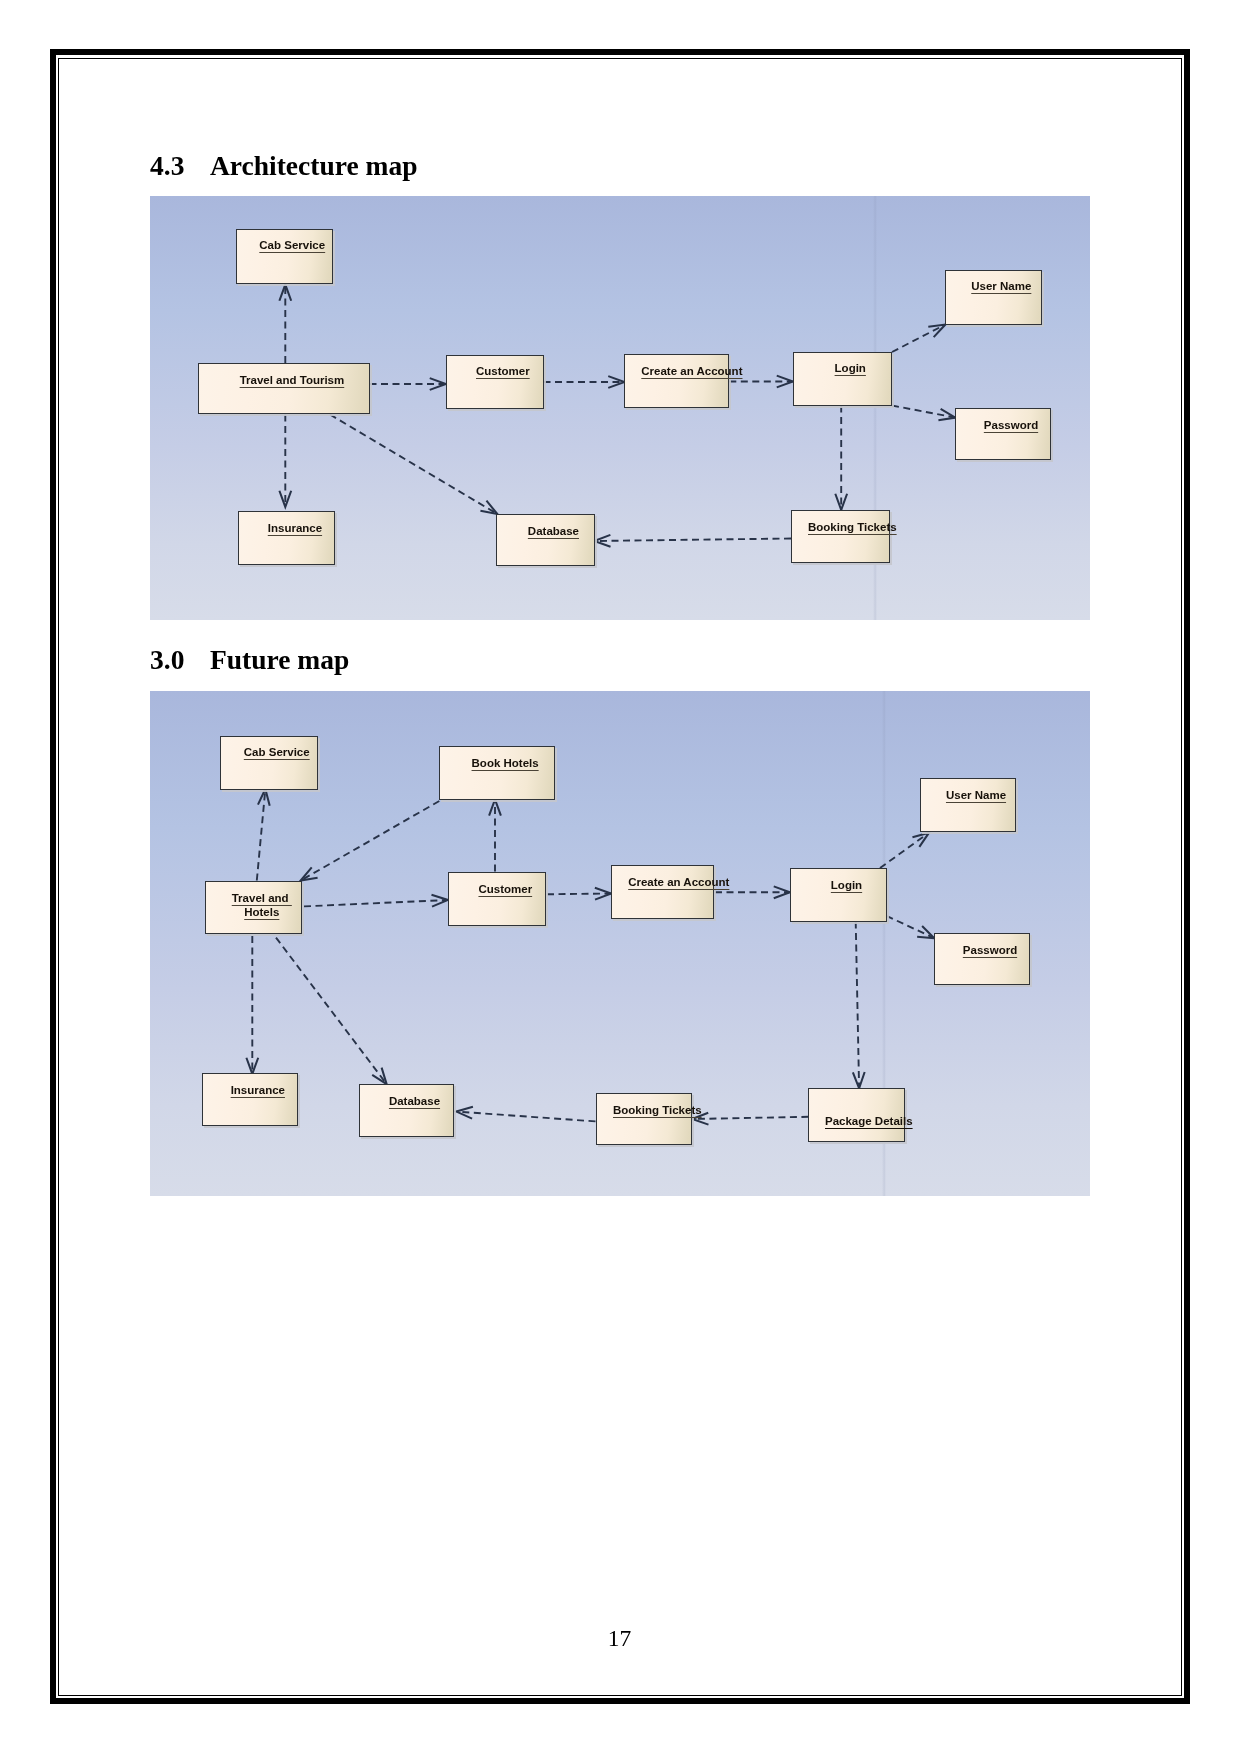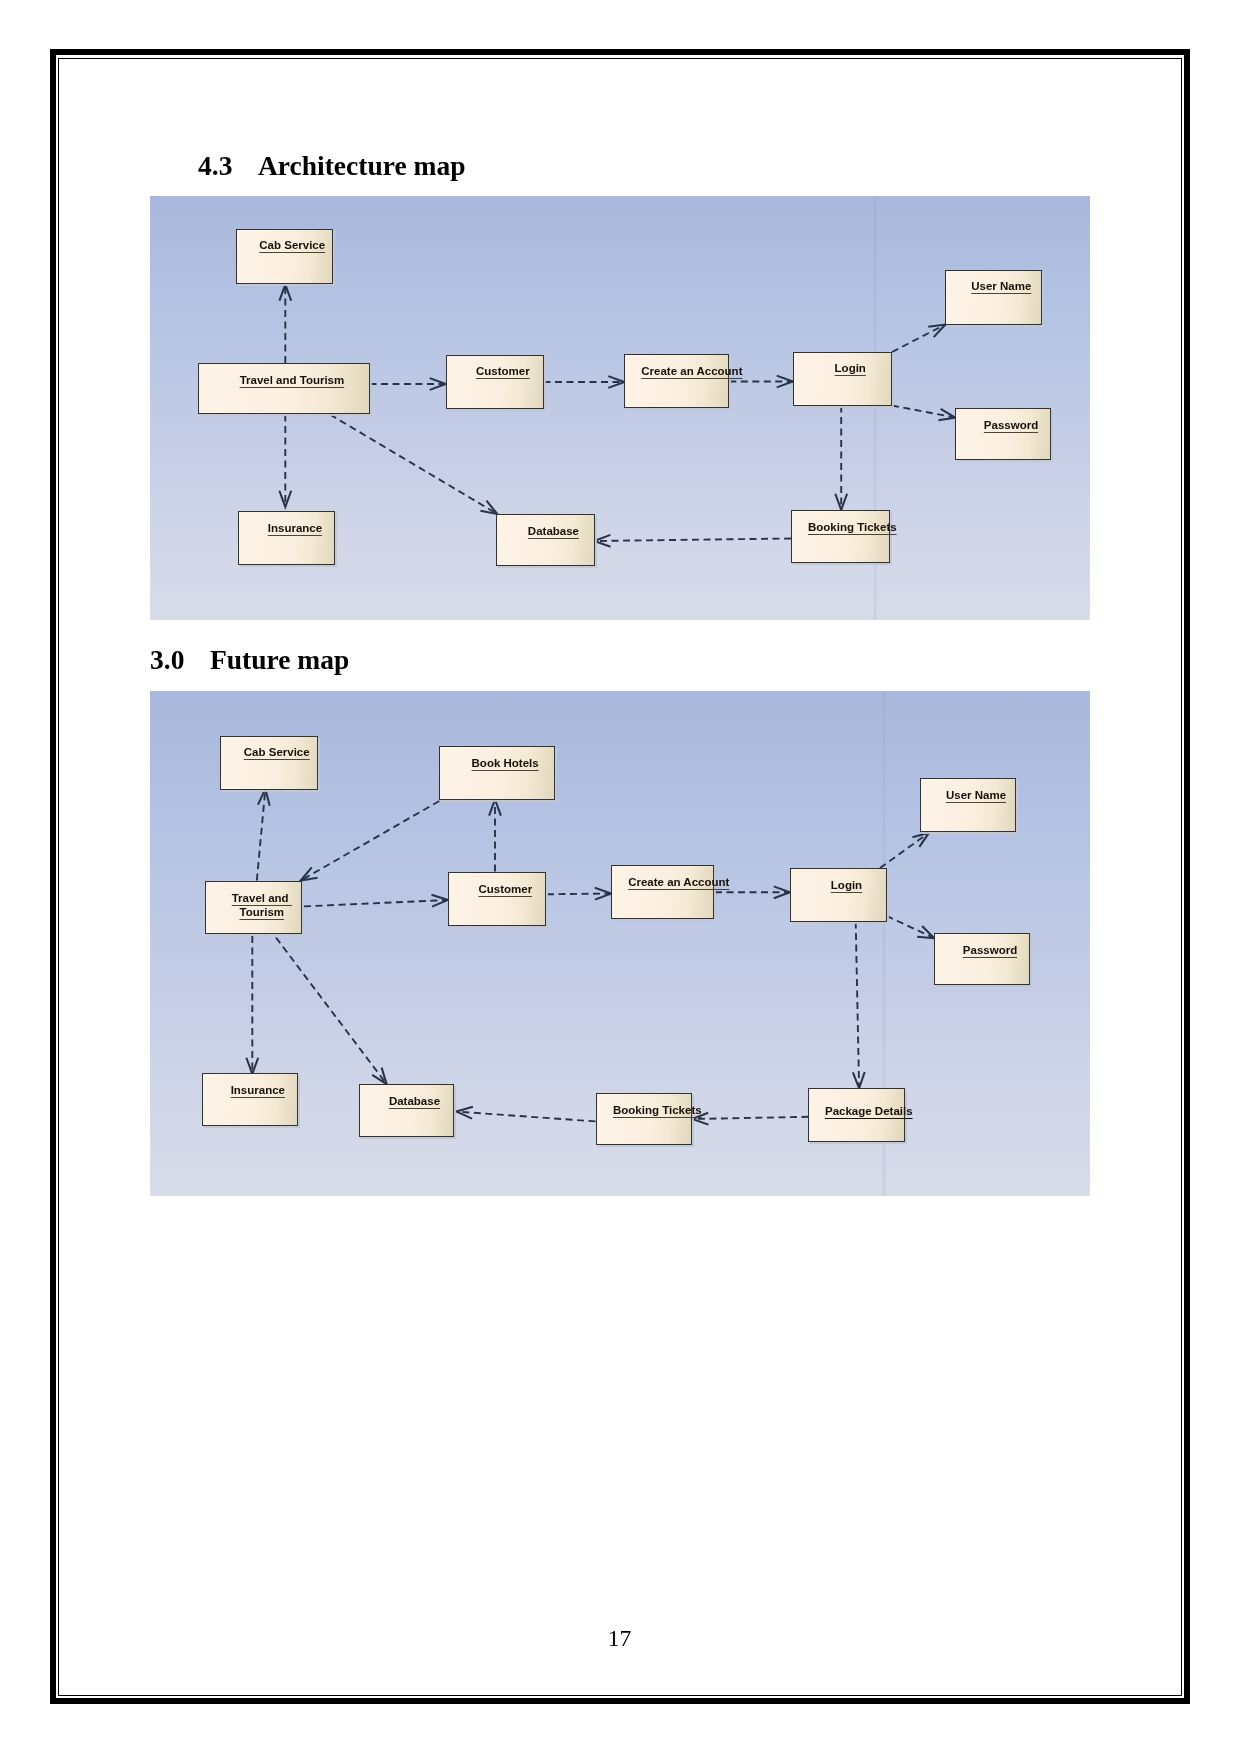--- a/index.html
+++ b/index.html
@@ -32,21 +32,21 @@
   svg.edges path.dash{stroke-dasharray:7 4.5;}
   svg.edges path.head{stroke-width:2.05;stroke-linecap:butt;stroke-linejoin:miter;stroke-miterlimit:10;}
 </style>
 </head>
 <body>
 
 <div class="page">
   <div class="frame-outer"></div>
   <div class="frame-inner"></div>
 
-  <div class="heading" style="left:150px;top:150px;margin-left:48px;"><span class="num">4.3</span><span>Architecture map</span></div>
+  <div class="heading" style="left:150px;top:150px;"><span class="num">4.3</span><span>Architecture map</span></div>
 
   <div class="diagram" id="diagram0" style="left:150px;top:196px;width:940px;height:424px;">
   <div class="foldline" style="left: 725px;"></div>
       <svg class="edges" viewBox="0 0 940 424" preserveAspectRatio="none">
         <g>
           <path class="dash" d="M 135.3 167 L 135.3 89"></path>
           <path class="head" d="M 141.20 104.76 L 135.30 88.60 L 129.40 104.76"></path>
         </g>
         <g>
           <path class="dash" d="M 135.3 218.5 L 135.3 310.5"></path>
@@ -176,21 +176,21 @@
         </g>
       </svg>
       <div class="node" style="left: 70px; top: 44.7px; width: 97.5px; height: 54px;">
         <span class="lbl" style="top: 8.8px;">Cab Service</span>
       </div>
       <div class="node" style="left: 289.1px; top: 55.3px; width: 116px; height: 54px;">
         <span class="lbl" style="top: 8.8px;">Book Hotels</span>
       </div>
       <div class="node" style="left: 55.4px; top: 189.8px; width: 96.8px; height: 53.5px;">
         <span class="lbl" style="top: 8.8px;">Travel and&nbsp;</span>
-        <span class="lbl" style="top: 22.8px;">Tourism</span>
+        <span class="lbl" style="top: 22.8px;">Hotels</span>
       </div>
       <div class="node" style="left: 298.3px; top: 181px; width: 98px; height: 54px;">
         <span class="lbl" style="top: 8.8px;">Customer</span>
       </div>
       <div class="node" style="left: 461.2px; top: 174px; width: 103px; height: 54px;">
         <span class="lbl" style="top: 8.8px;">Create an Account</span>
       </div>
       <div class="node" style="left: 640px; top: 177px; width: 97px; height: 53.5px;">
         <span class="lbl" style="top: 8.8px;">Login</span>
       </div>
@@ -203,18 +203,18 @@
       <div class="node" style="left: 51.9px; top: 382px; width: 95.8px; height: 53.4px;">
         <span class="lbl" style="top: 8.8px;">Insurance</span>
       </div>
       <div class="node" style="left: 209px; top: 393px; width: 95px; height: 53px;">
         <span class="lbl" style="top: 8.8px;">Database</span>
       </div>
       <div class="node" style="left: 446px; top: 402px; width: 96px; height: 52px;">
         <span class="lbl" style="top: 8.8px;">Booking Tickets</span>
       </div>
       <div class="node" style="left: 658px; top: 397px; width: 97px; height: 54px;">
-        <span class="lbl" style="top: 15px; text-decoration: underline;">Package Details</span>
+        <span class="lbl" style="top: 25px; text-decoration: underline;">Package Details</span>
       </div>
     </div>
 
   <div class="pagenum" style="left:58px;right:60px;top:1625px;">17</div>
 </div>
 
 </body></html>

